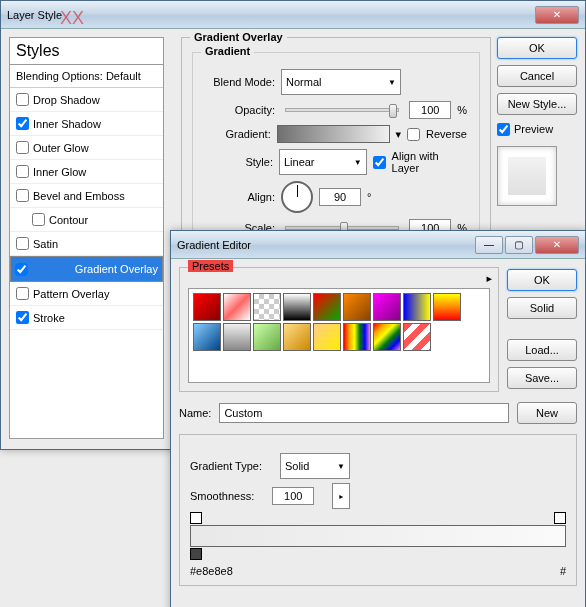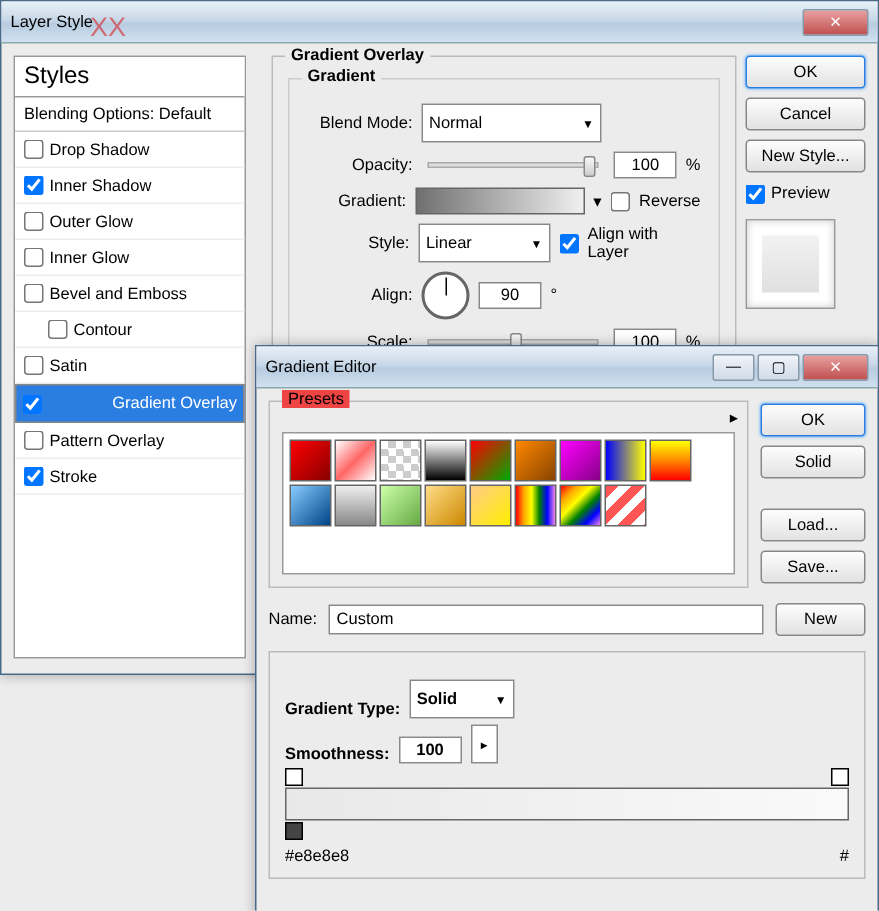--- a/index.html
+++ b/index.html
@@ -45,21 +45,21 @@
 
 #ge { left:170px; top:230px; width:416px; height:485px; }
 .presets-grp { border:1px solid #bbb; margin:8px; padding:20px 8px 8px; position:relative; }
 .presets-grp .ptitle { position:absolute; top:-8px; left:8px; background:#ef4444; padding:0 4px; font-size:11px; }
 .presets-area { background:#fff; border:1px solid #999; height:95px; padding:4px; display:flex; flex-wrap:wrap; align-content:flex-start; gap:2px; overflow:hidden; }
 .preset { width:28px; height:28px; border:1px solid #666; }
 .ge-right { position:absolute; right:8px; top:38px; width:70px; display:flex; flex-direction:column; gap:6px; }
 .name-row { display:flex; align-items:center; gap:8px; margin:10px 8px; }
 .name-row input { flex:1; height:20px; border:1px solid #888; padding:0 4px; background:#fff; }
 .lower-grp { border:1px solid #bbb; margin:4px 8px 8px; padding:14px 10px 8px; position:relative; }
-.gt-row, .sm-row { display:flex; align-items:flex-end; gap:6px; margin:4px 0;font-weight:bold; }
+.gt-row, .sm-row { display:flex; align-items:center; gap:18px; margin:4px 0; }
 .grad-bar-wrap { margin-top:16px; position:relative; }
 .grad-bar { height:22px; border:1px solid #666; background:linear-gradient(90deg,#e8e8e8,#fafafa); }
 .stop { position:absolute; width:12px; height:12px; background:#fff; border:1px solid #000; }
 .stop.top { top:-13px; }
 .stop.bot { bottom:-13px; background:#444; }
 .hexrow { display:flex; justify-content:space-between; margin-top:18px; font-size:14px; font-family:Arial; }
 .wm { position:absolute; font-size:18px; color:#d00; opacity:.5; pointer-events:none; }
 </style>
 </head>
 <body>

